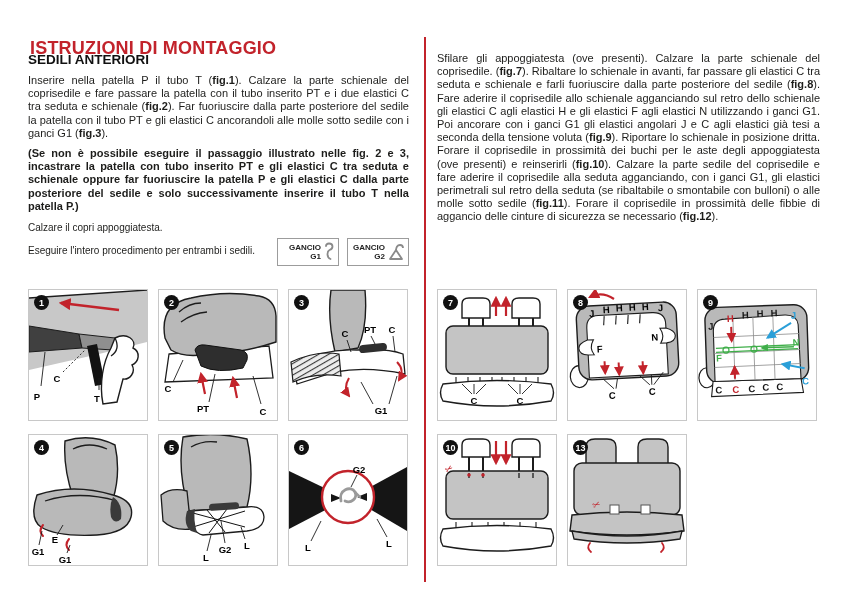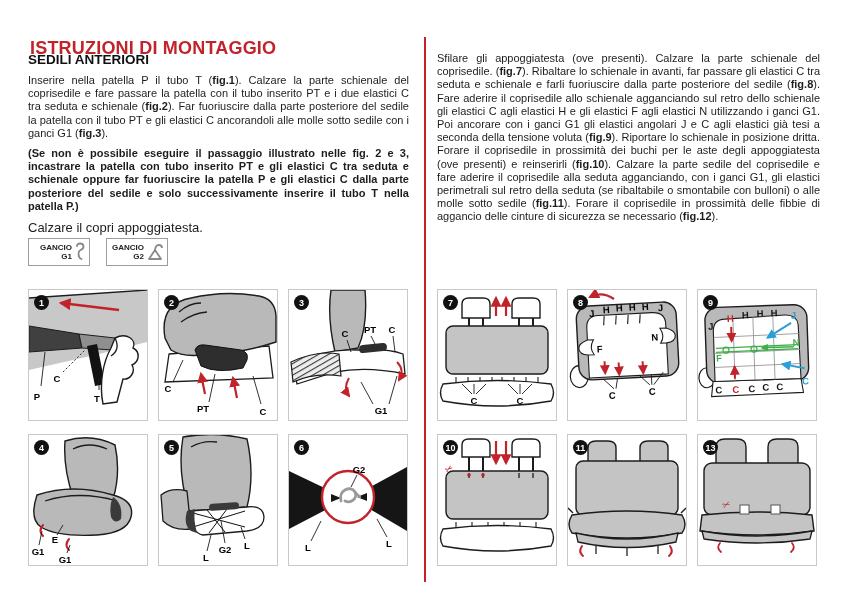--- a/index.html
+++ b/index.html
@@ -6,24 +6,24 @@
   body{width:848px;height:600px;position:relative;background:#fff;overflow:hidden;
        font-family:"Liberation Sans","DejaVu Sans",sans-serif;color:#1d1d1b;}
   .page-title{position:absolute;left:30px;top:26px;font-size:18px;font-weight:bold;
        letter-spacing:.2px;color:#c2232b;}
   .col{position:absolute;top:52px;}
   .col-left{left:28px;width:381px;}
   .col-right{left:437px;width:383px;}
   .divider{position:absolute;left:424px;top:37px;width:2px;height:545px;background:#c2232b;}
   h2{margin:0 0 7px 0;font-size:13.5px;font-weight:bold;color:#111;}
   .paras p{margin:0 0 7px 0;font-size:11px;line-height:13.2px;text-align:justify;}
-  .note{margin:8px 0 4px 0;font-size:13px;line-height:13.2px;}
+  .note{margin:8px 0 4px 0;font-size:10px;line-height:13.2px;}
   .gancio-row{display:flex;align-items:flex-start;}
   .gancio-row .note{flex:1;margin-top:6px;}
-  .gancio-boxes{display:flex;gap:16px;}
+  .gancio-boxes{display:flex;gap:8px;}
   .gancio{width:54px;height:24px;border:1px solid #9c9c9c;display:flex;align-items:center;
        justify-content:flex-end;padding:1px 3px;gap:2px;background:#fff;}
   .g-text{text-align:right;font-size:8px;font-weight:bold;line-height:9px;color:#222;}
   .fig-grid{position:absolute;top:237px;left:0;display:grid;
        grid-template-columns:repeat(3,120px);gap:13px 10px;}
   .panel{width:120px;height:132px;border:1px solid #c8c8c8;background:#fff;
        position:relative;box-sizing:border-box;}
   .fig-num{position:absolute;left:5px;top:5px;width:15px;height:15px;border-radius:50%;
        background:#111;color:#fff;font-size:9px;font-weight:bold;display:flex;
        align-items:center;justify-content:center;z-index:2;}
@@ -57,20 +57,21 @@
 <div class="divider"></div>
 
 <div class="col col-left">
   <h2>SEDILI ANTERIORI</h2>
   <div class="paras">
       <p>Inserire nella patella P il tubo T (<b>fig.1</b>). Calzare la parte schienale del coprisedile e fare passare la patella con il tubo inserito PT e i due elastici C tra seduta e schienale (<b>fig.2</b>). Far fuoriuscire dalla parte posteriore del sedile la patella con il tubo PT e gli elastici C ancorandoli alle molle sotto sedile con i ganci G1 (<b>fig.3</b>).</p>
       <p><b>(Se non è possibile eseguire il passaggio illustrato nelle fig. 2 e 3, incastrare la patella con tubo inserito PT e gli elastici C tra seduta e schienale oppure far fuoriuscire la patella P e gli elastici C dalla parte posteriore del sedile e solo successivamente inserire il tubo T nella patella P.)</b></p>
     </div>
   <p class="note">Calzare il copri appoggiatesta.</p>
   <div class="gancio-row">
+    <p class="note">Eseguire l'intero procedimento per entrambi i sedili.</p>
     <div class="gancio-boxes">
       <div class="gancio">
         <div class="g-text"><span>GANCIO</span><br>
           <span>G1</span></div>
         <svg width="12" height="20" viewBox="0 0 12 20">
           <path d="M3,4 Q3,1.5 6,1.5 Q9.5,1.5 9.5,4.5 Q9.5,7 6.5,8 Q4.5,9 4.5,12 Q4.5,16 7.5,17" fill="none" stroke="#8a8a8a" stroke-width="1.8" stroke-linecap="round"></path>
         </svg>
       </div>
       <div class="gancio">
         <div class="g-text"><span>GANCIO</span><br>
@@ -359,39 +360,20 @@
             <line x1="34" y1="87" x2="34" y2="93"></line>
           <line x1="50" y1="87" x2="50" y2="93"></line>
             <line x1="66" y1="87" x2="66" y2="93"></line>
           <line x1="82" y1="87" x2="82" y2="93"></line>
             <line x1="98" y1="87" x2="98" y2="93"></line>
         </g>
         <path d="M5,94 Q59,87 113,94 Q118,103 113,111 Q59,121 5,111 Q0,103 5,94 Z" fill="#fff" stroke="#1c1c1c" stroke-width="1.4"></path>
       </svg>
     </div>
 
-    <div class="panel">
-      <div class="fig-num">11</div>
-      <svg class="fig" width="118" height="130" viewBox="0 0 118 130">
-        <path d="M20,28 L20,13 Q20,6 28,6 L40,6 Q48,6 48,13 L48,28 Z" fill="#c4c4c4" stroke="#1c1c1c" stroke-width="1.4"></path>
-        <path d="M72,28 L72,13 Q72,6 80,6 L92,6 Q100,6 100,13 L100,28 Z" fill="#c4c4c4" stroke="#1c1c1c" stroke-width="1.4"></path>
-        <rect x="8" y="26" width="102" height="54" rx="7" fill="#c4c4c4" stroke="#1c1c1c" stroke-width="1.4"></rect>
-        <path d="M4,80 Q59,72 114,80 Q120,90 114,98 Q59,108 4,98 Q-2,90 4,80 Z" fill="#c4c4c4" stroke="#1c1c1c" stroke-width="1.4"></path>
-        <path d="M8,98 Q59,110 110,98 L108,107 Q59,118 10,107 Z" fill="#c4c4c4" stroke="#1c1c1c" stroke-width="1.3"></path>
-        <line x1="5" y1="78" x2="0" y2="73" stroke="#1c1c1c" stroke-width="1.4"></line>
-        <line x1="113" y1="78" x2="118" y2="73" stroke="#1c1c1c" stroke-width="1.4"></line>
-        <g stroke="#333" stroke-width="1.4">
-          <line x1="28" y1="110" x2="28" y2="119"></line>
-            <line x1="59" y1="112" x2="59" y2="121"></line>
-          <line x1="90" y1="110" x2="90" y2="119"></line>
-        </g>
-        <path d="M14,111 q-4,6 1,10" fill="none" stroke="#c2232b" stroke-width="2" stroke-linecap="round"></path>
-        <path d="M102,111 q4,6 -1,10" fill="none" stroke="#c2232b" stroke-width="2" stroke-linecap="round"></path>
-      </svg>
-    </div>
 
     <div class="panel">
       <div class="fig-num">13</div>
       <svg class="fig" width="118" height="130" viewBox="0 0 118 130">
         <path d="M18,30 L18,12 Q18,4 27,4 L39,4 Q48,4 48,12 L48,30 Z" fill="#c4c4c4" stroke="#1c1c1c" stroke-width="1.4"></path>
         <path d="M70,30 L70,12 Q70,4 79,4 L91,4 Q100,4 100,12 L100,30 Z" fill="#c4c4c4" stroke="#1c1c1c" stroke-width="1.4"></path>
         <rect x="6" y="28" width="106" height="52" rx="8" fill="#c4c4c4" stroke="#1c1c1c" stroke-width="1.4"></rect>
         <path d="M4,80 Q59,74 114,80 L116,96 Q59,104 2,96 Z" fill="#c4c4c4" stroke="#1c1c1c" stroke-width="1.4"></path>
         <path d="M4,96 Q59,106 114,96 L112,104 Q59,112 6,104 Z" fill="#c4c4c4" stroke="#1c1c1c" stroke-width="1.3"></path>
         <rect x="42" y="70" width="9" height="9" fill="#fff" stroke="#555" stroke-width="1"></rect>

